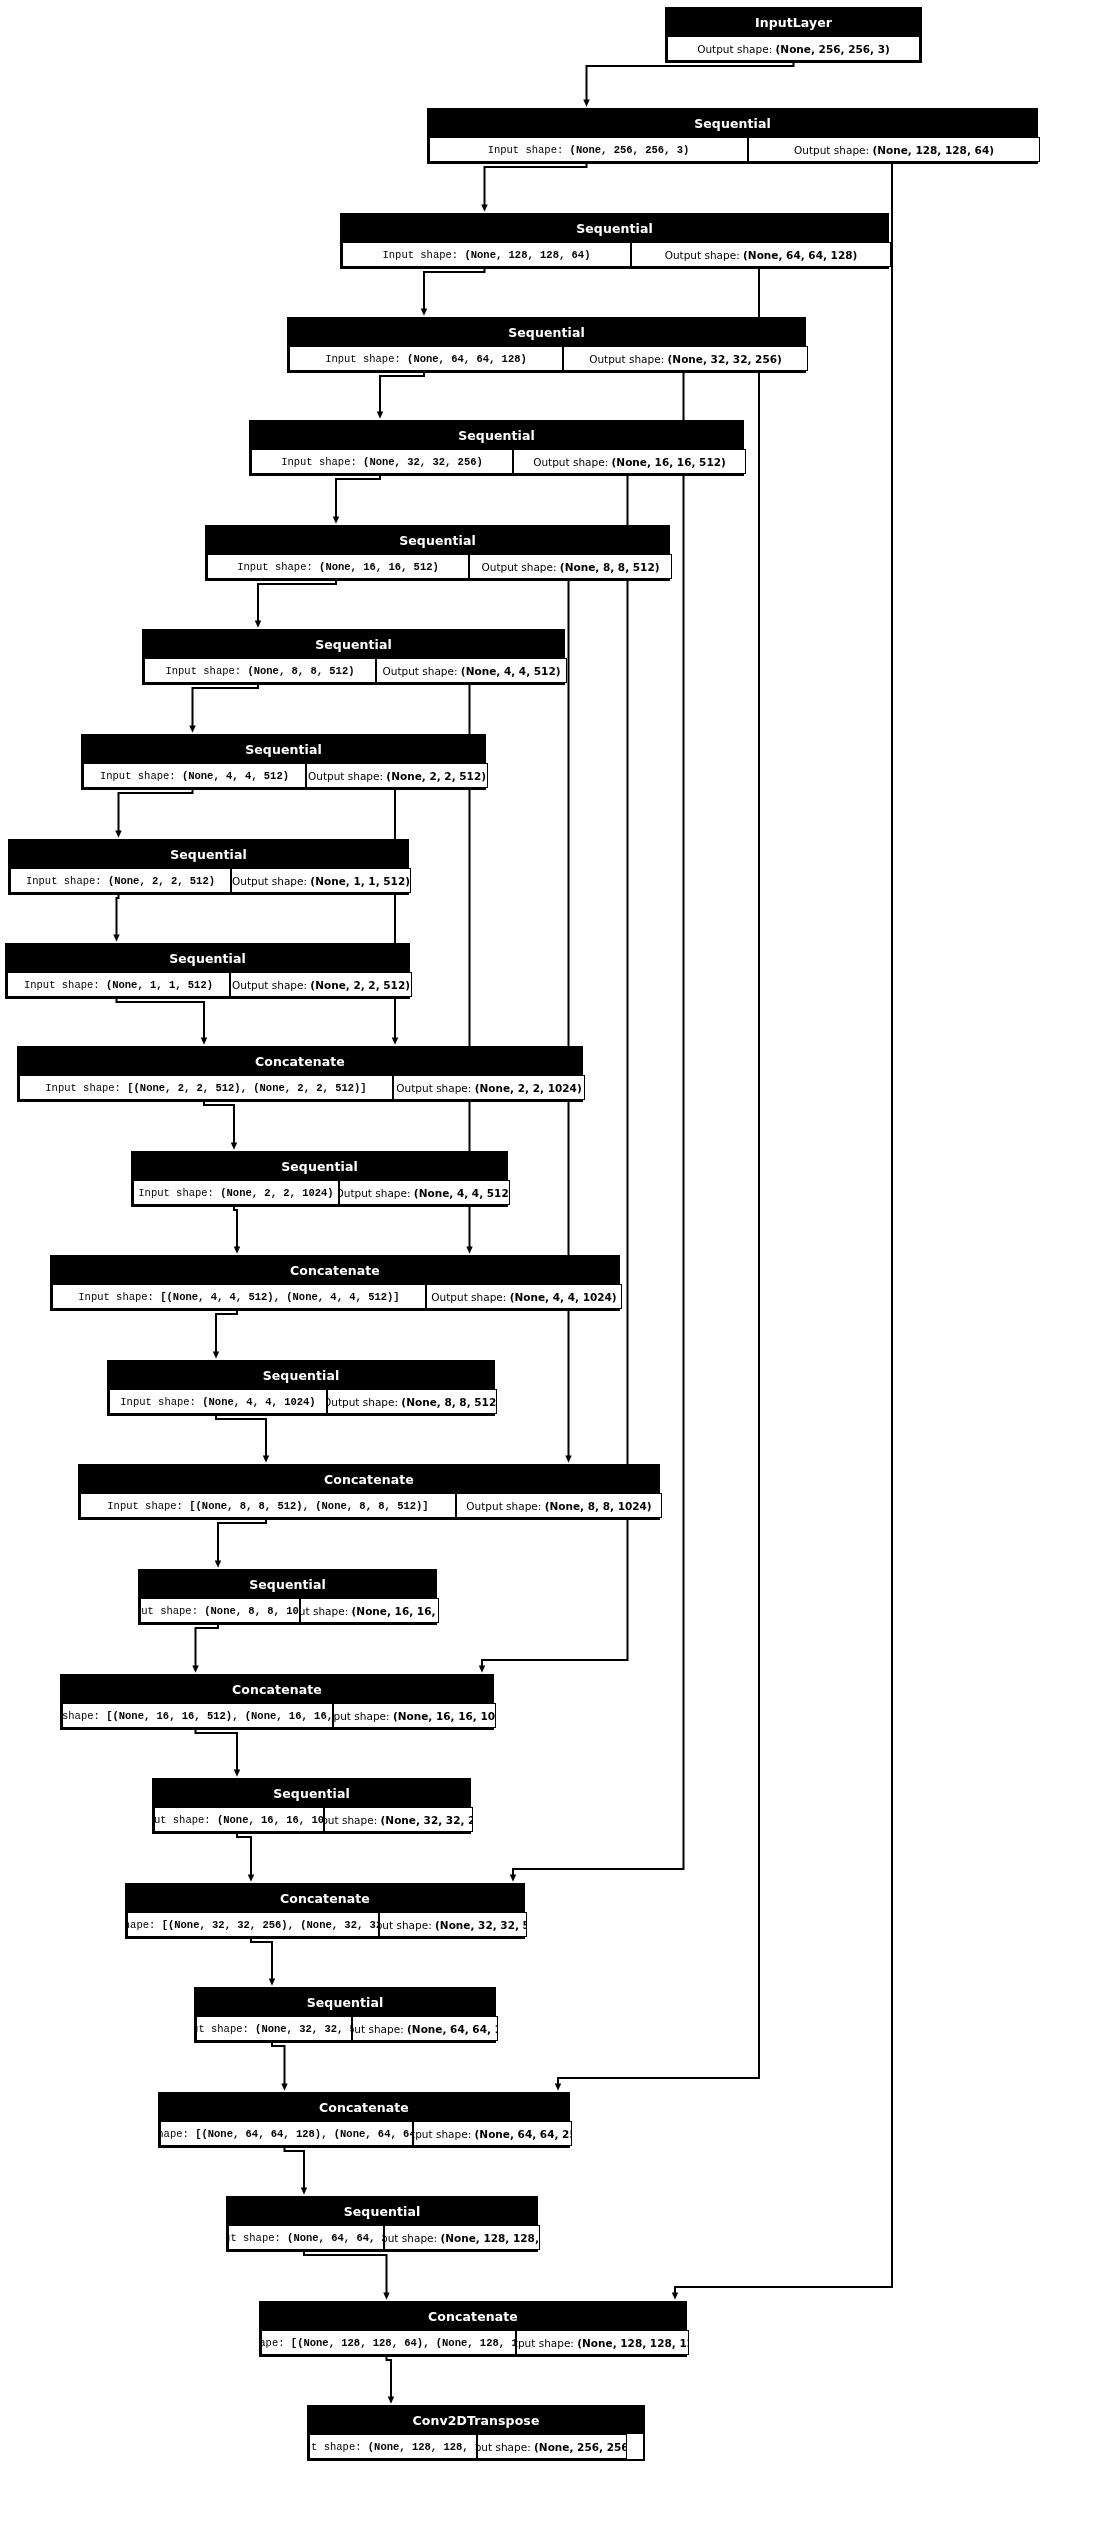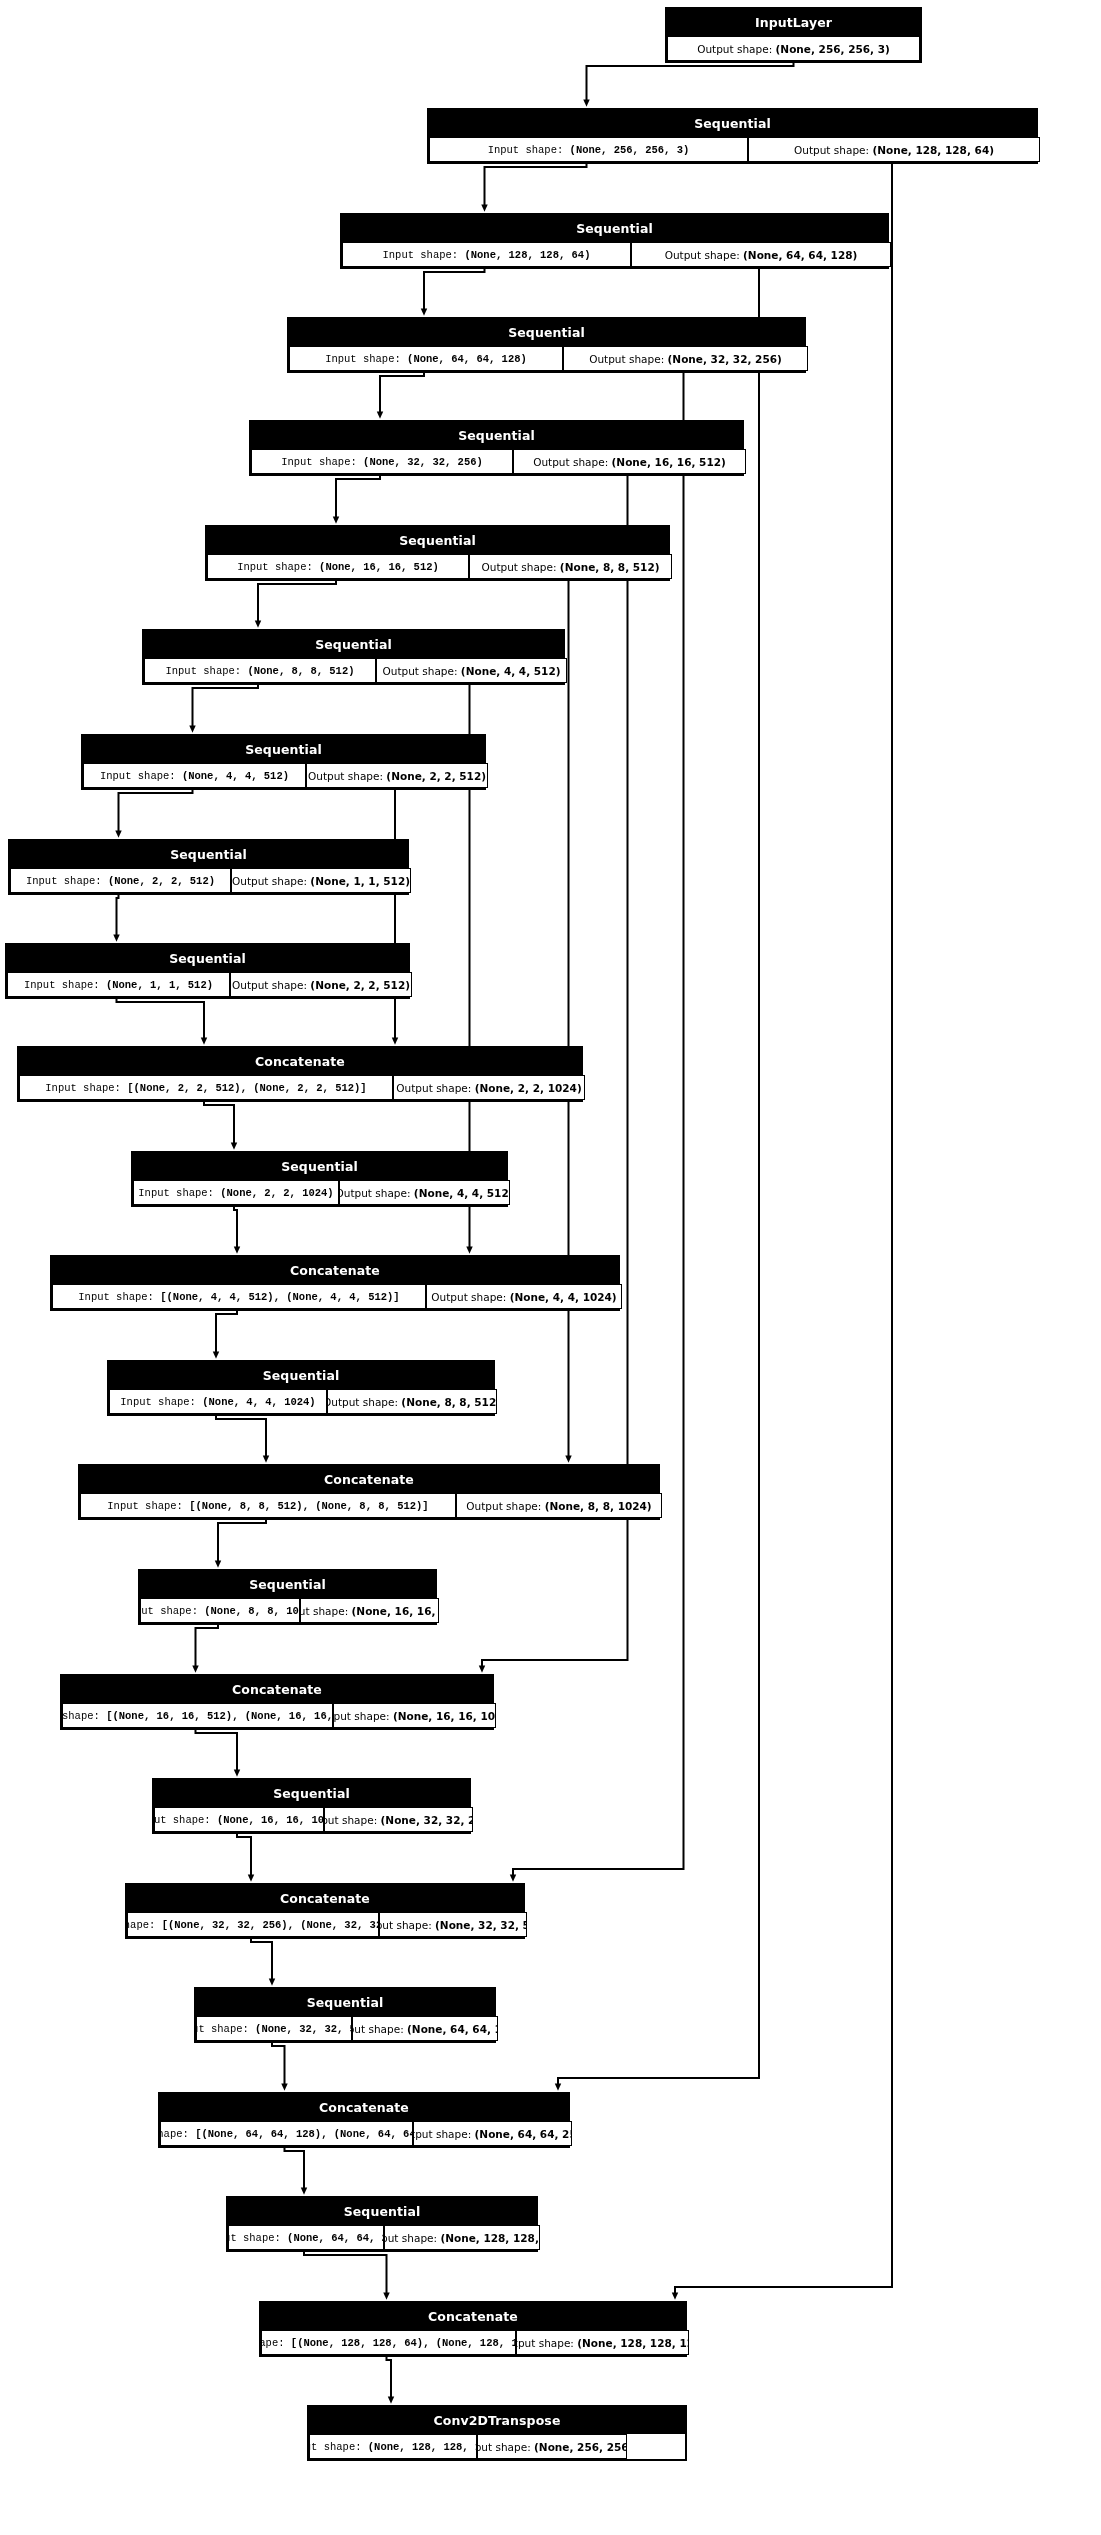--- a/index.html
+++ b/index.html
@@ -245,20 +245,20 @@
         <div class="cell out" style="width: 156px;"><span class="lbl">Output shape:</span>&nbsp;<b>(None, 128, 128, 64)</b></div>
       </div>
     </div>
     <div class="node" style="left: 259px; top: 2301px; width: 428px;">
       <div class="title">Concatenate</div>
       <div class="shapes">
         <div class="cell in" style="width: 255px;"><span class="lbl">Input shape:</span>&nbsp;<b>[(None, 128, 128, 64), (None, 128, 128, 64)]</b></div>
         <div class="cell out" style="width: 173px;"><span class="lbl">Output shape:</span>&nbsp;<b>(None, 128, 128, 128)</b></div>
       </div>
     </div>
-    <div class="node" style="left: 307px; top: 2405px; width: 380px;">
+    <div class="node" style="left: 307px; top: 2405px; width: 338px;">
       <div class="title">Conv2DTranspose</div>
       <div class="shapes">
         <div class="cell in" style="width: 168px;"><span class="lbl">Input shape:</span>&nbsp;<b>(None, 128, 128, 128)</b></div>
         <div class="cell out" style="width: 150px;"><span class="lbl">Output shape:</span>&nbsp;<b>(None, 256, 256, 3)</b></div>
       </div>
     </div>
   </div>
 
 </body></html>

